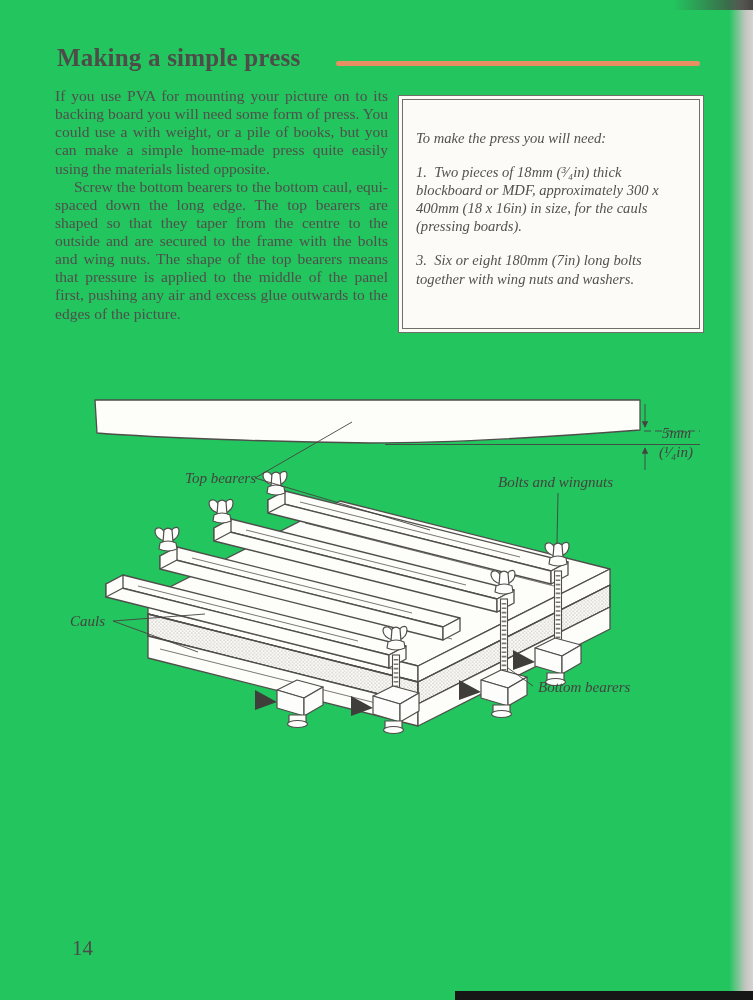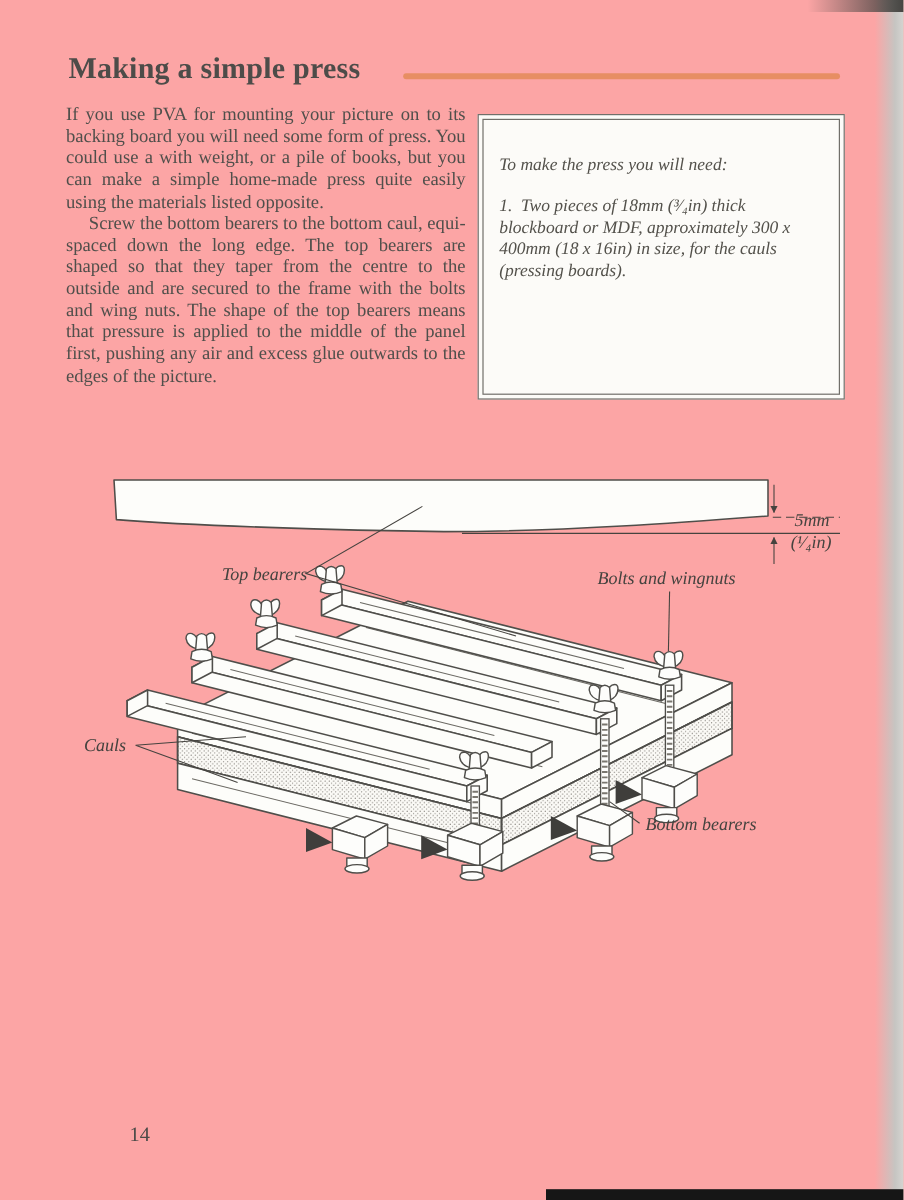--- a/index.html
+++ b/index.html
@@ -2,21 +2,21 @@
 <html><head>
 <meta charset="utf-8">
 <style>
   html,body { margin:0; padding:0; }
   body {
     width:753px; height:1000px; position:relative;
     background:#f3f2ef;
     font-family:"Liberation Serif", serif;
   }
   .page {
-    position:absolute; inset:0; background:#fca5a5; overflow:hidden;
+    position:absolute; inset:0; background:#22c55e; overflow:hidden;
   }
   .title {
     position:absolute; left:57px; top:44px; margin:0;
     font-size:25px; font-weight:bold; color:#4d4c49; letter-spacing:.2px;
   }
   .accent-rule {
     position:absolute; left:336px; top:61px; width:364px; height:5px;
     background:#e78e63; border-radius:3px;
   }
   .article {
@@ -37,21 +37,21 @@
   }
   .materials-inner p { margin:16px 0 12px 0; }
   .materials-inner p.intro { margin-bottom:5px; }
   .figure { position:absolute; left:0; top:380px; }
   .figure text {
     font-family:"Liberation Serif", serif; font-style:italic;
     font-size:15px; fill:#45433f;
   }
   .page-number {
     position:absolute; left:72px; top:936px;
-    font-size:17px; color:#4c4b48;margin-left:36px;
+    font-size:21px; color:#4c4b48;
   }
   .edge-right {
     position:absolute; right:0; top:0; width:24px; height:100%;
     background:linear-gradient(to right, rgba(190,189,186,0), #c6c5c2 70%, #d5d4d1);
     pointer-events:none;
   }
   .corner-tr {
     position:absolute; right:0; top:0; width:80px; height:10px;
     background:linear-gradient(to right, rgba(60,59,56,0), #454441);
     pointer-events:none;
@@ -71,20 +71,21 @@
 
   <div class="article">
     <p>If you use PVA for mounting your picture on to its backing board you will need some form of press. You could use a with weight, or a pile of books, but you can make a simple home-made press quite easily using the materials listed opposite.</p>
     <p class="indent">Screw the bottom bearers to the bottom caul, equi-spaced down the long edge. The top bearers are shaped so that they taper from the centre to the outside and are secured to the frame with the bolts and wing nuts. The shape of the top bearers means that pressure is applied to the middle of the panel first, pushing any air and excess glue outwards to the edges of the picture.</p>
   </div>
 
   <div class="materials-box">
     <div class="materials-inner">
       <p class="intro">To make the press you will need:</p>
       <p>1. Two pieces of 18mm (³⁄₄in) thick blockboard or MDF, approximately 300 x 400mm (18 x 16in) in size, for the cauls (pressing boards).</p>
+      <p>3. Six or eight 180mm (7in) long bolts together with wing nuts and washers.</p>
     </div>
   </div>
 
   <svg class="figure" width="753" height="372" viewBox="0 0 753 372">
     <defs>
       <pattern id="stipple" width="3.6" height="3.6" patternUnits="userSpaceOnUse">
         <circle cx="0.9" cy="0.9" r="0.55" fill="#7d7a74"></circle>
         <circle cx="2.6" cy="2.7" r="0.5" fill="#8c8983"></circle>
       </pattern>
       <marker id="arr" viewBox="0 0 10 10" refX="9" refY="5" markerWidth="7" markerHeight="7" orient="auto-start-reverse">

